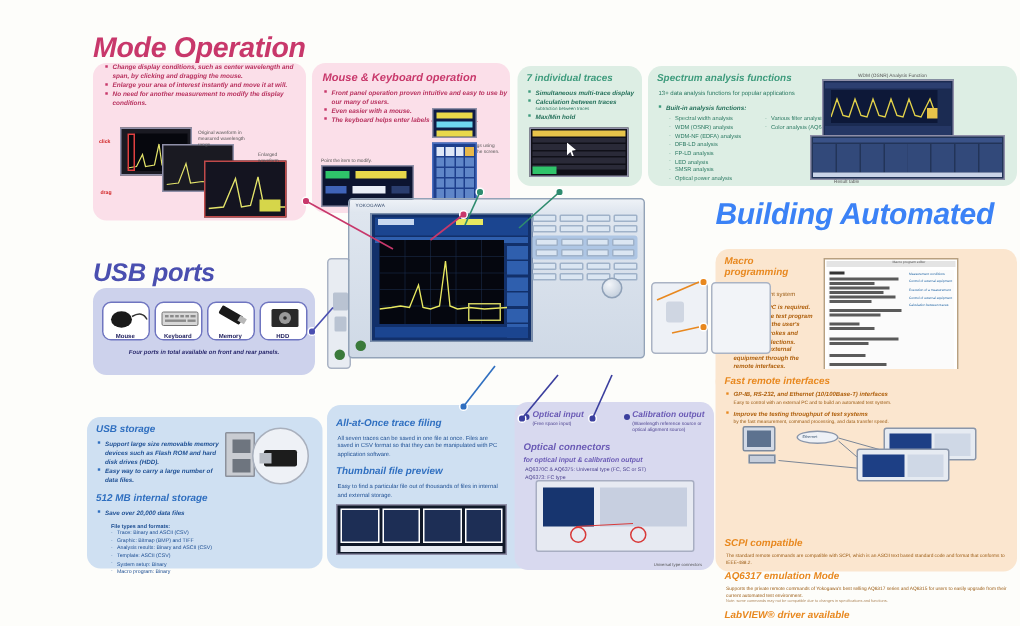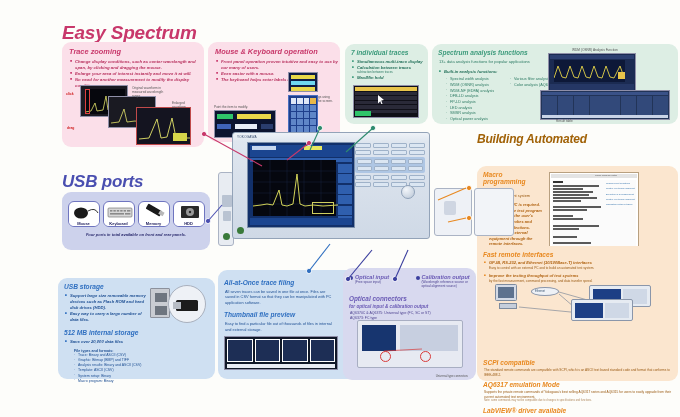--- a/index.html
+++ b/index.html
@@ -40,21 +40,21 @@
               line-height: 1.4; margin-left: 7px; padding-left: 5px; position: relative; }
   .li-green:before { content: "\25A0"; position: absolute; left: 0; top: 0; font-size: 3.3px; color: #3d9b7c; }
   .note-green { color: #2c7a63; font-size: 3.0px; font-style: normal; font-weight: normal;
                 display: block; padding-left: 0px; line-height: 1.3; }
   .txt-green { color: #2c7a63; font-size: 4.0px; margin-left: 7px; line-height: 1.35; }
   .sub-green { color: #2c7a63; font-size: 3.8px; line-height: 1.5; }
   .sub-green li { list-style: none; position: relative; padding-left: 4px; }
   .sub-green li:before { content: "\00B7"; position: absolute; left: 0; top: -0.5px; }
 
   
-  .t-build { left: 477px; top: 133px; font-size: 12px; color: #a16207; line-height: 1.05; }
+  .t-build { left: 477px; top: 133px; font-size: 20px; color: #3b82f6; line-height: 1.05; }
   .p-build-a { left: 477px; top: 166px; width: 201px; height: 97px; background: #fbe6cf; }
   .p-build-b { left: 477px; top: 246px; width: 201px; height: 135px; background: #fbe6cf; }
   .h-orange { color: #e8881f; font-style: italic; font-weight: bold; font-size: 6.6px; margin: 5px 0 2px 6px; line-height: 1.1; }
   .li-orange { color: #b06210; font-style: italic; font-weight: bold; font-size: 4.0px;
                line-height: 1.38; margin-left: 7px; padding-left: 5px; position: relative; }
   .li-orange:before { content: "\25A0"; position: absolute; left: 0; top: 0; font-size: 3.2px; color: #e8881f; }
   .txt-orange { color: #9a5a12; font-size: 3.9px; margin-left: 7px; line-height: 1.4; font-style: normal; font-weight: normal; }
   .sub-orange { color: #9a5a12; font-size: 3.2px; font-style: normal; font-weight: normal;
                 display: block; line-height: 1.35; }
   .tiny-orange { color: #b08a60; font-size: 2.6px; margin-left: 7px; line-height: 1.3; }
@@ -118,24 +118,23 @@
   .periph { position: absolute; border-radius: 3px; border: 0.7px solid #aab3c4; background: #eef1f6; }
 
   
   .dot { position: absolute; width: 5.5px; height: 5.5px; border-radius: 50%; border: 0.8px solid #fff; }
 </style>
 </head>
 <body>
 
 <div class="page">
 
-  <div class="sec-title t-easyop">Easy Spectrum</div>
+  <div class="sec-title t-easyop">Mode Operation</div>
 
   <div class="panel p-easyop-a">
-    <div class="h-pink">Trace zooming</div>
     <div class="li-pink">Change display conditions, such as center wavelength and span, by clicking and dragging the mouse.</div>
     <div class="li-pink">Enlarge your area of interest instantly and  move it at will.</div>
     <div class="li-pink">No need for another measurement to modify the display conditions.</div>
   </div>
 
   <div class="shot" style="left:80px;top:85px;width:48px;height:32px;background:#1a1a22;">
     <div style="position:absolute;left:4px;top:3px;right:2px;bottom:2px;background:#06070d;"></div>
     <svg width="42" height="26" style="position:absolute;left:4px;top:4px" viewBox="0 0 42 26">
       <polyline points="0,22 6,21 10,13 12,21 18,20 21,6 23,20 30,21 36,20 42,21" fill="none" stroke="#e3e36a" stroke-width="0.8"></polyline>
     </svg>

